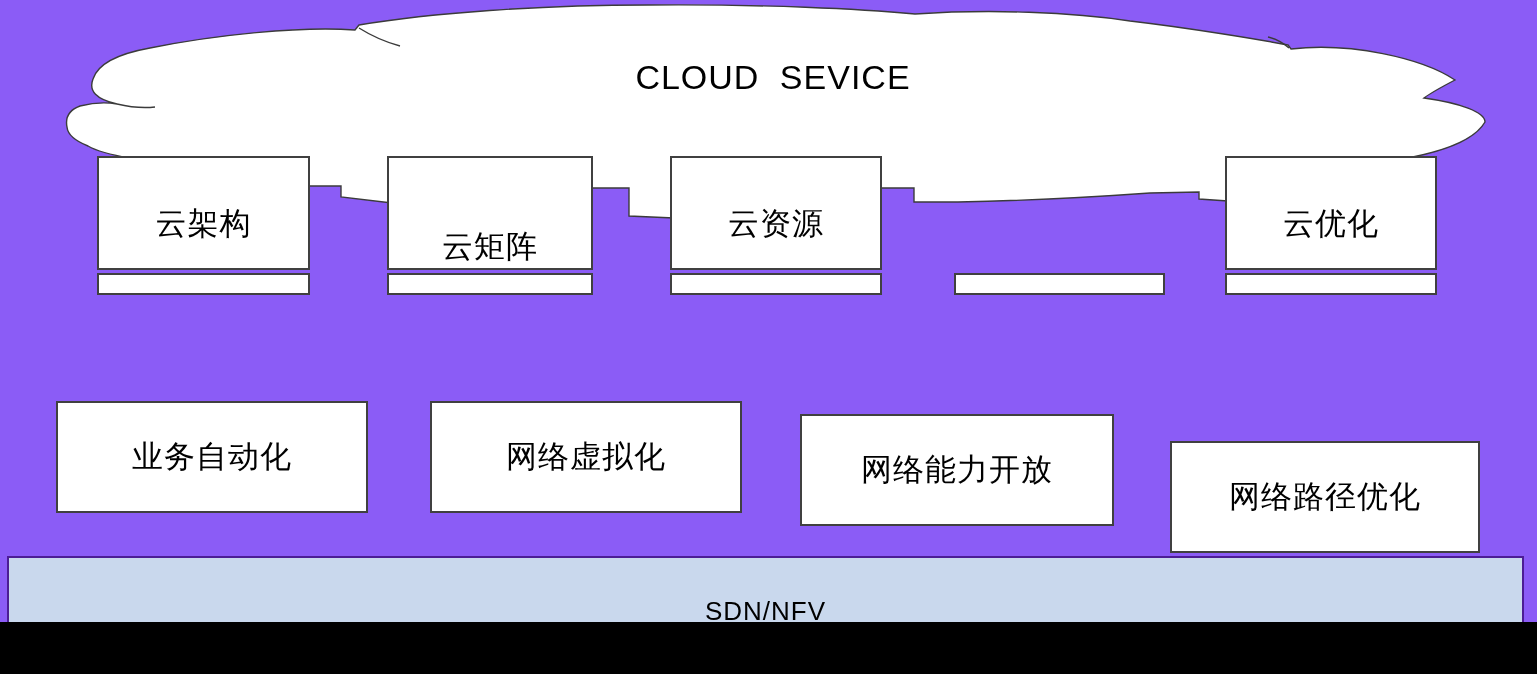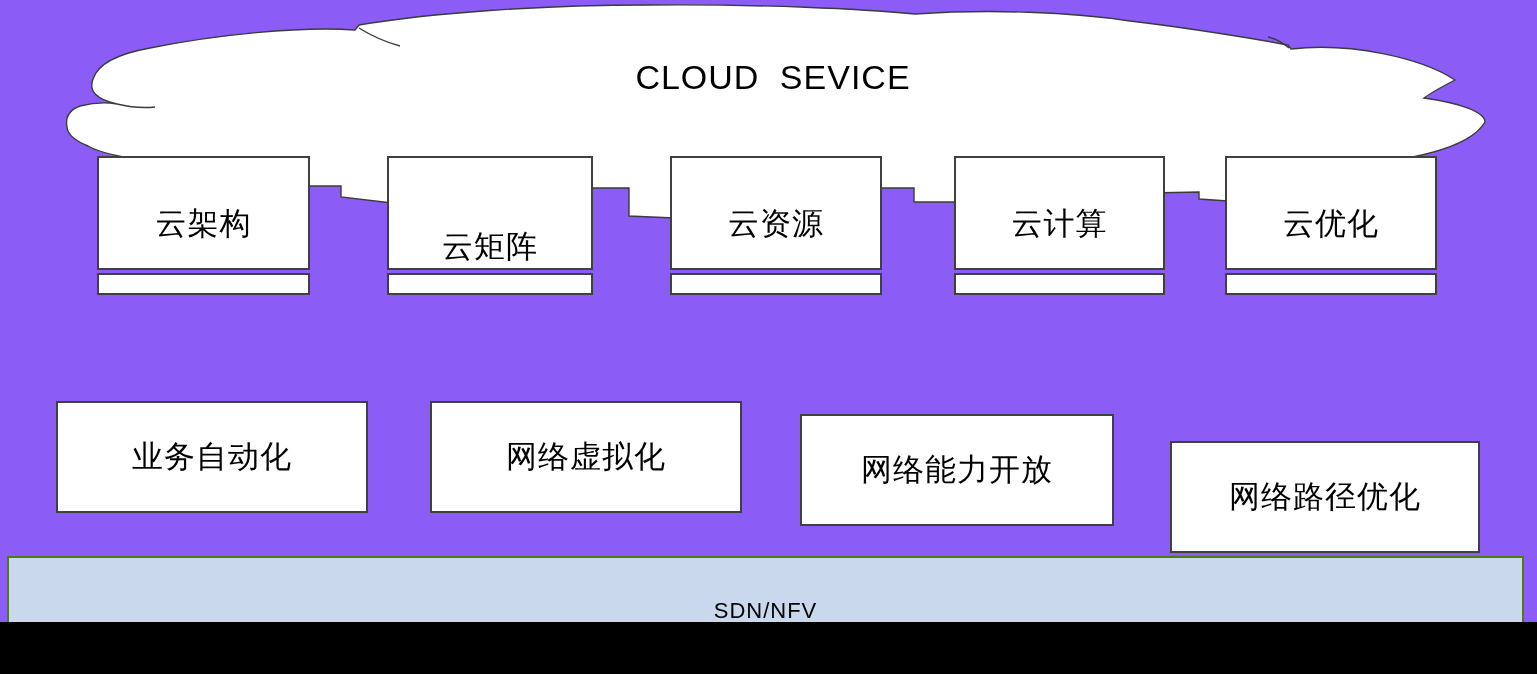--- a/index.html
+++ b/index.html
@@ -35,23 +35,23 @@
   .mbox{
     top:401px;height:112px;display:flex;align-items:center;justify-content:center;
     font-size:31px;letter-spacing:1px;
   }
   .m1{left:56px;width:312px;}
   .m2{left:430px;width:312px;}
   .m3{left:800px;width:314px;margin-top:13px;}
   .m4{left:1170px;width:310px;margin-top:40px;}
   .bar{
     position:absolute;left:7px;top:556px;width:1517px;height:110px;z-index:3;
-    background:#C9D8ED;border:2px solid #4d7c0f;box-sizing:border-box;
+    background:#C9D8ED;border:2px solid #4c1d95;box-sizing:border-box;
     display:flex;align-items:center;justify-content:center;
-    font-size:22px;letter-spacing:1px;
+    font-size:26px;letter-spacing:1px;
   }
 </style>
 </head>
 <body>
 
 <div class="canvas">
 
   <svg class="cloud-svg" viewBox="0 0 1537 674" xmlns="http://www.w3.org/2000/svg" aria-hidden="true">
     <path class="cloud-body" d="
       M 117,104
@@ -105,23 +105,20 @@
   <div class="tbox t2">
     <span>云矩阵</span>
   </div>
   <div class="tstrip t2"></div>
 
   <div class="tbox t3">
     <span>云资源</span>
   </div>
   <div class="tstrip t3"></div>
 
-  <div class="tbox t4">
-    <span>云计算</span>
-  </div>
   <div class="tstrip t4"></div>
 
   <div class="tbox t5">
     <span>云优化</span>
   </div>
   <div class="tstrip t5"></div>
 
   <div class="mbox m1">
     <span>业务自动化</span>
   </div>

